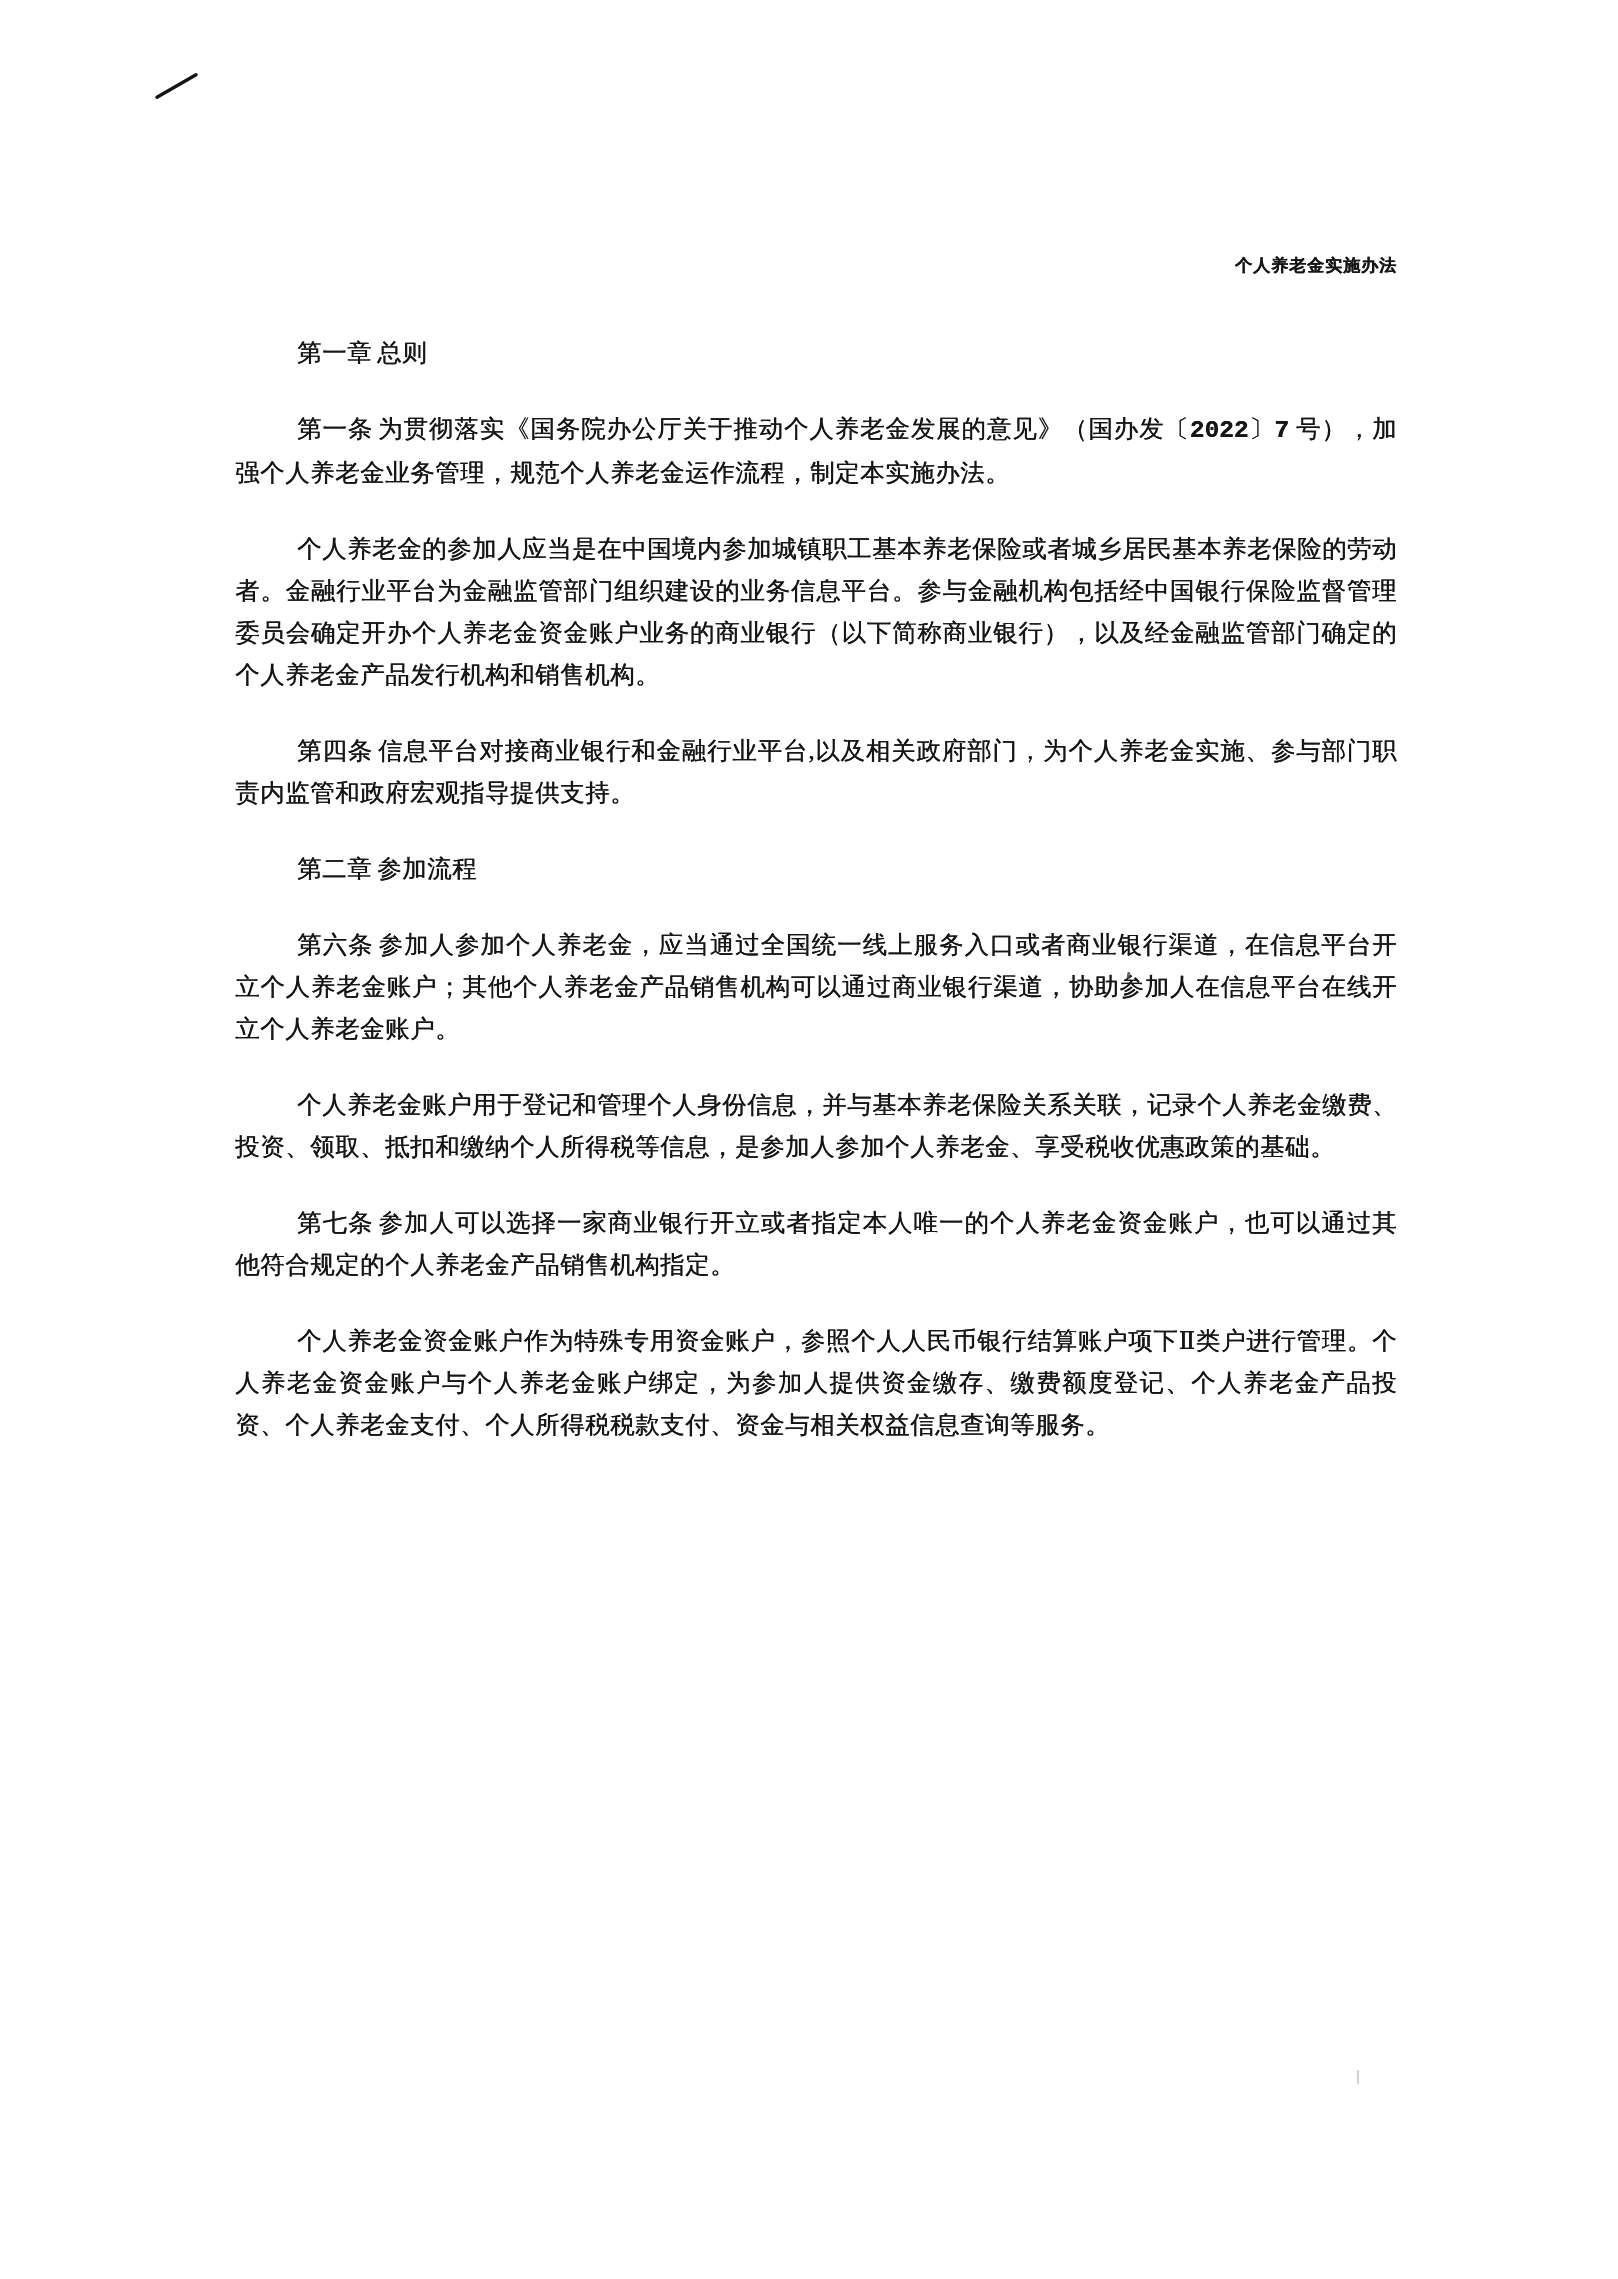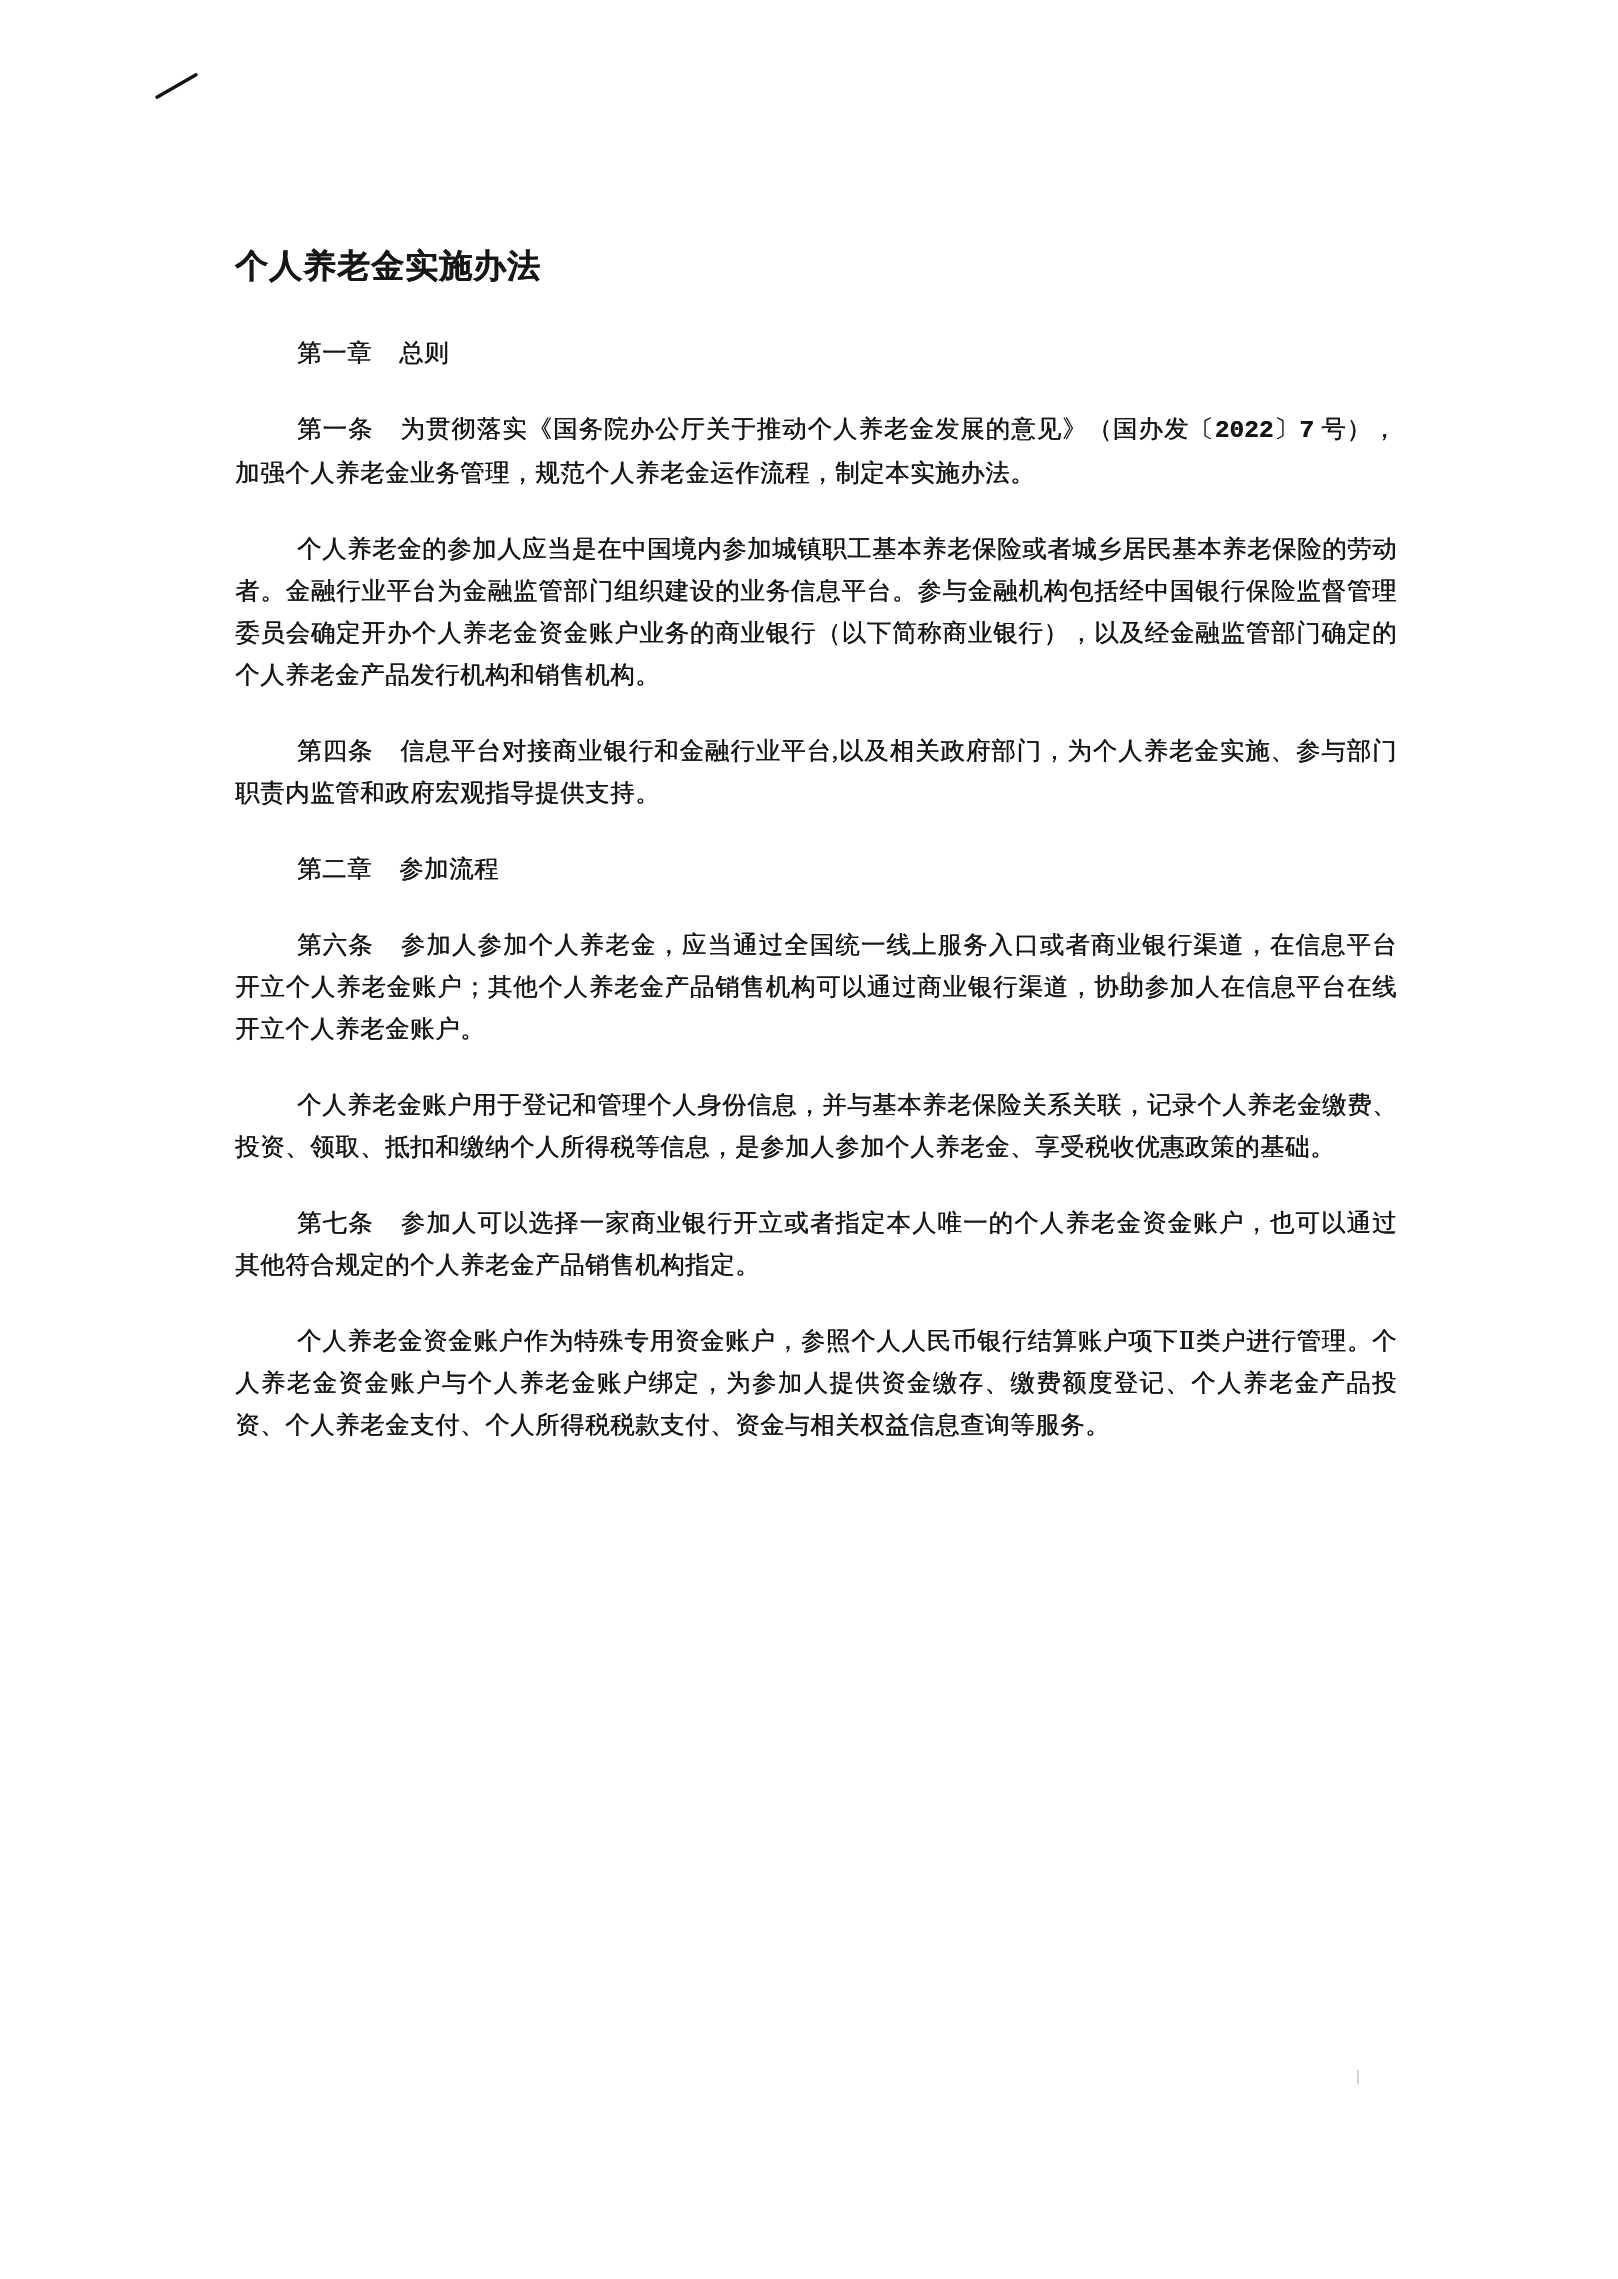--- a/index.html
+++ b/index.html
@@ -16,33 +16,33 @@
     position: absolute;
     left: 235px;
     top: 245px;
     width: 1162px;
     font-size: 24.5px;
     line-height: 42px;
     letter-spacing: 0.5px;
     text-shadow: 0.4px 0 0 currentColor; 
   }
   .title {
-    text-align: left;
+    text-align: right;
     font-weight: bold;
-    font-size: 33px;
+    font-size: 17px;
     letter-spacing: 1px;
     margin: 0 0 45px 0;
   }
   .block {
     margin: 0 0 34px 0;
     text-indent: 62px;
     text-align: justify;
   }
   .block:last-child { margin-bottom: 6px; }
-  .block-label { margin-right: 27px; }
+  .block-label { margin-right: 5px; }
   .latin {
     font-family: Liberation Mono, monospace;
     font-weight: 700;
     letter-spacing: 0;
   }
   .pen-mark {
     position: absolute;
     left: 147px;
     top: 65px;
     width: 59px;

